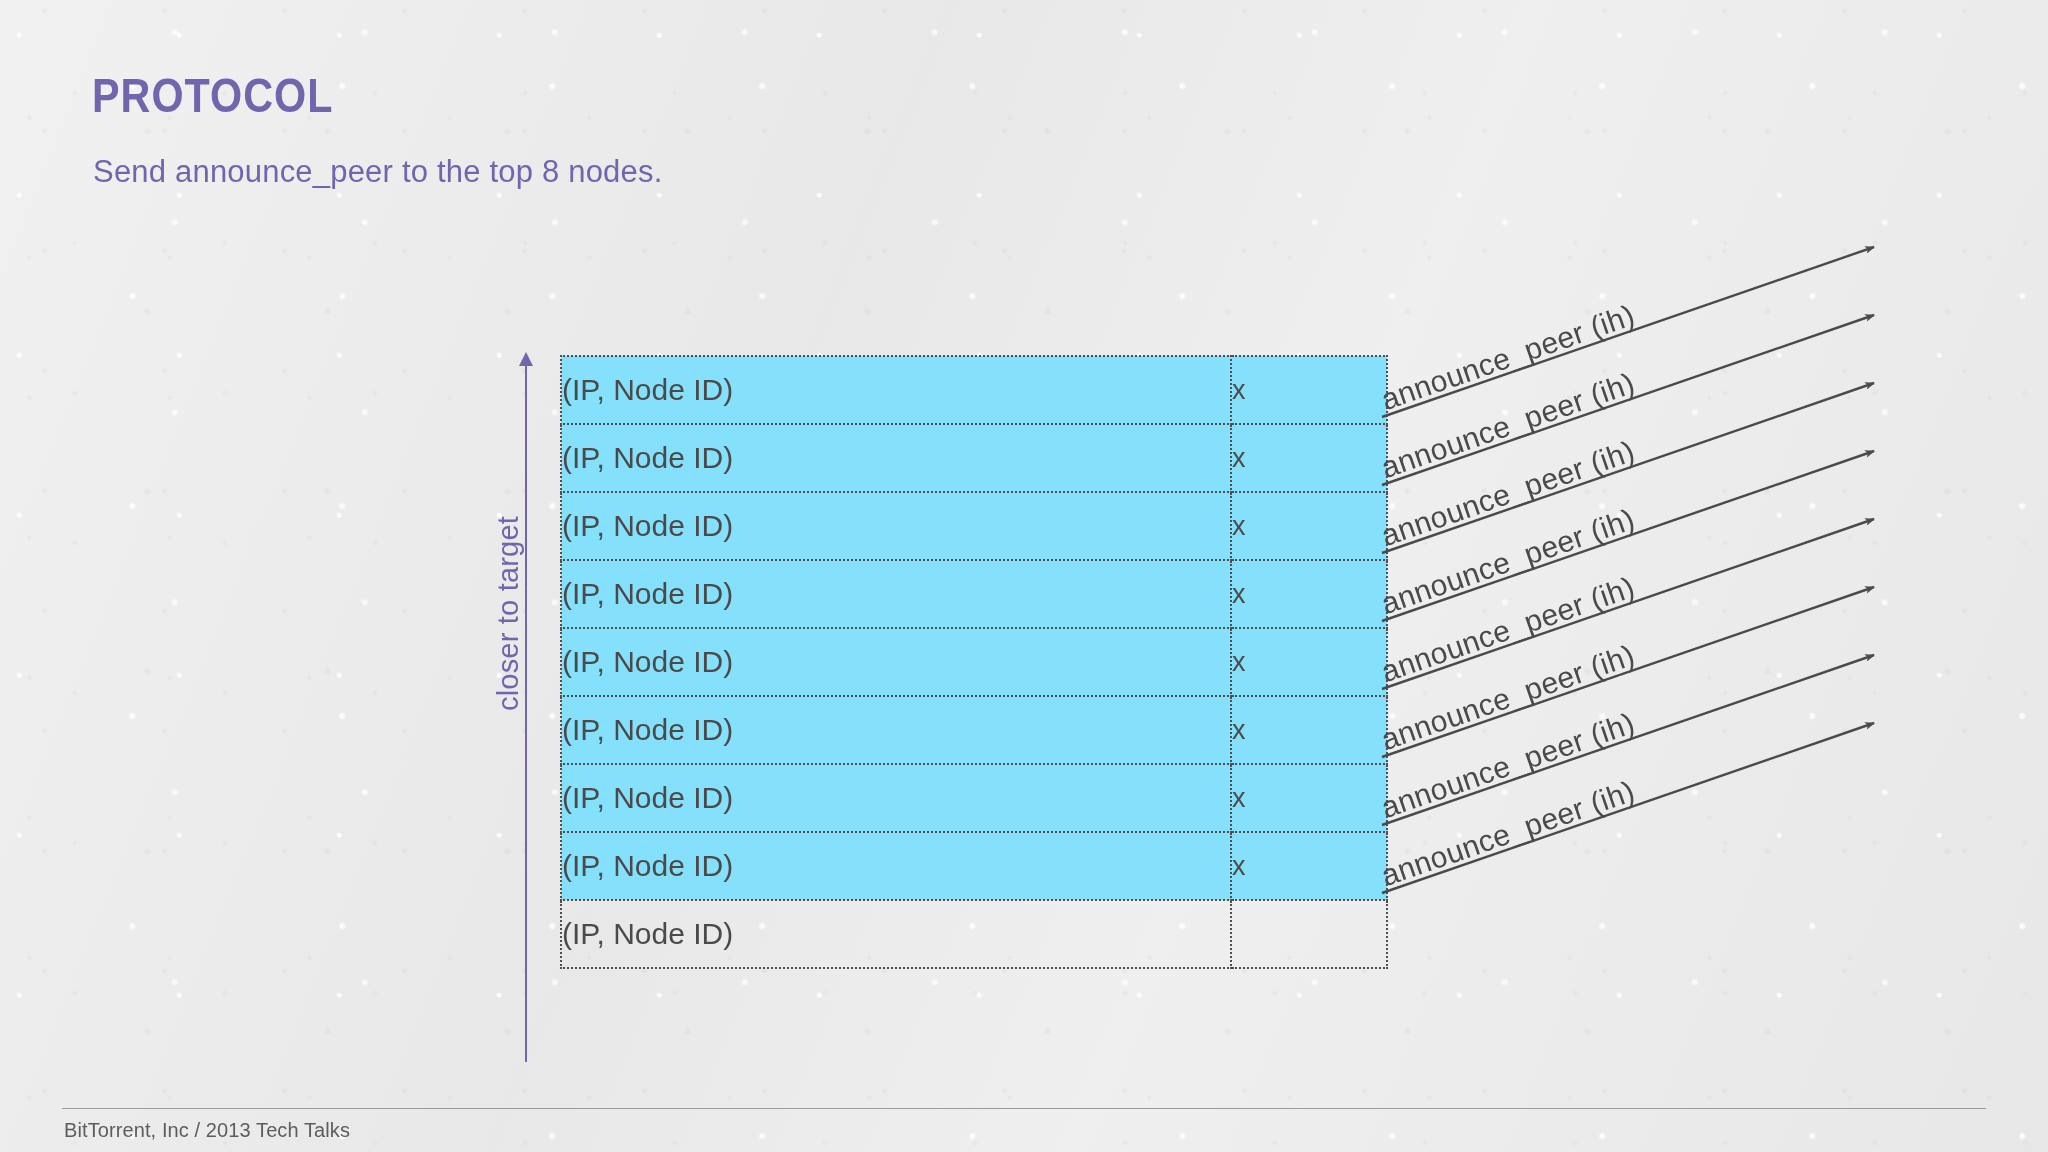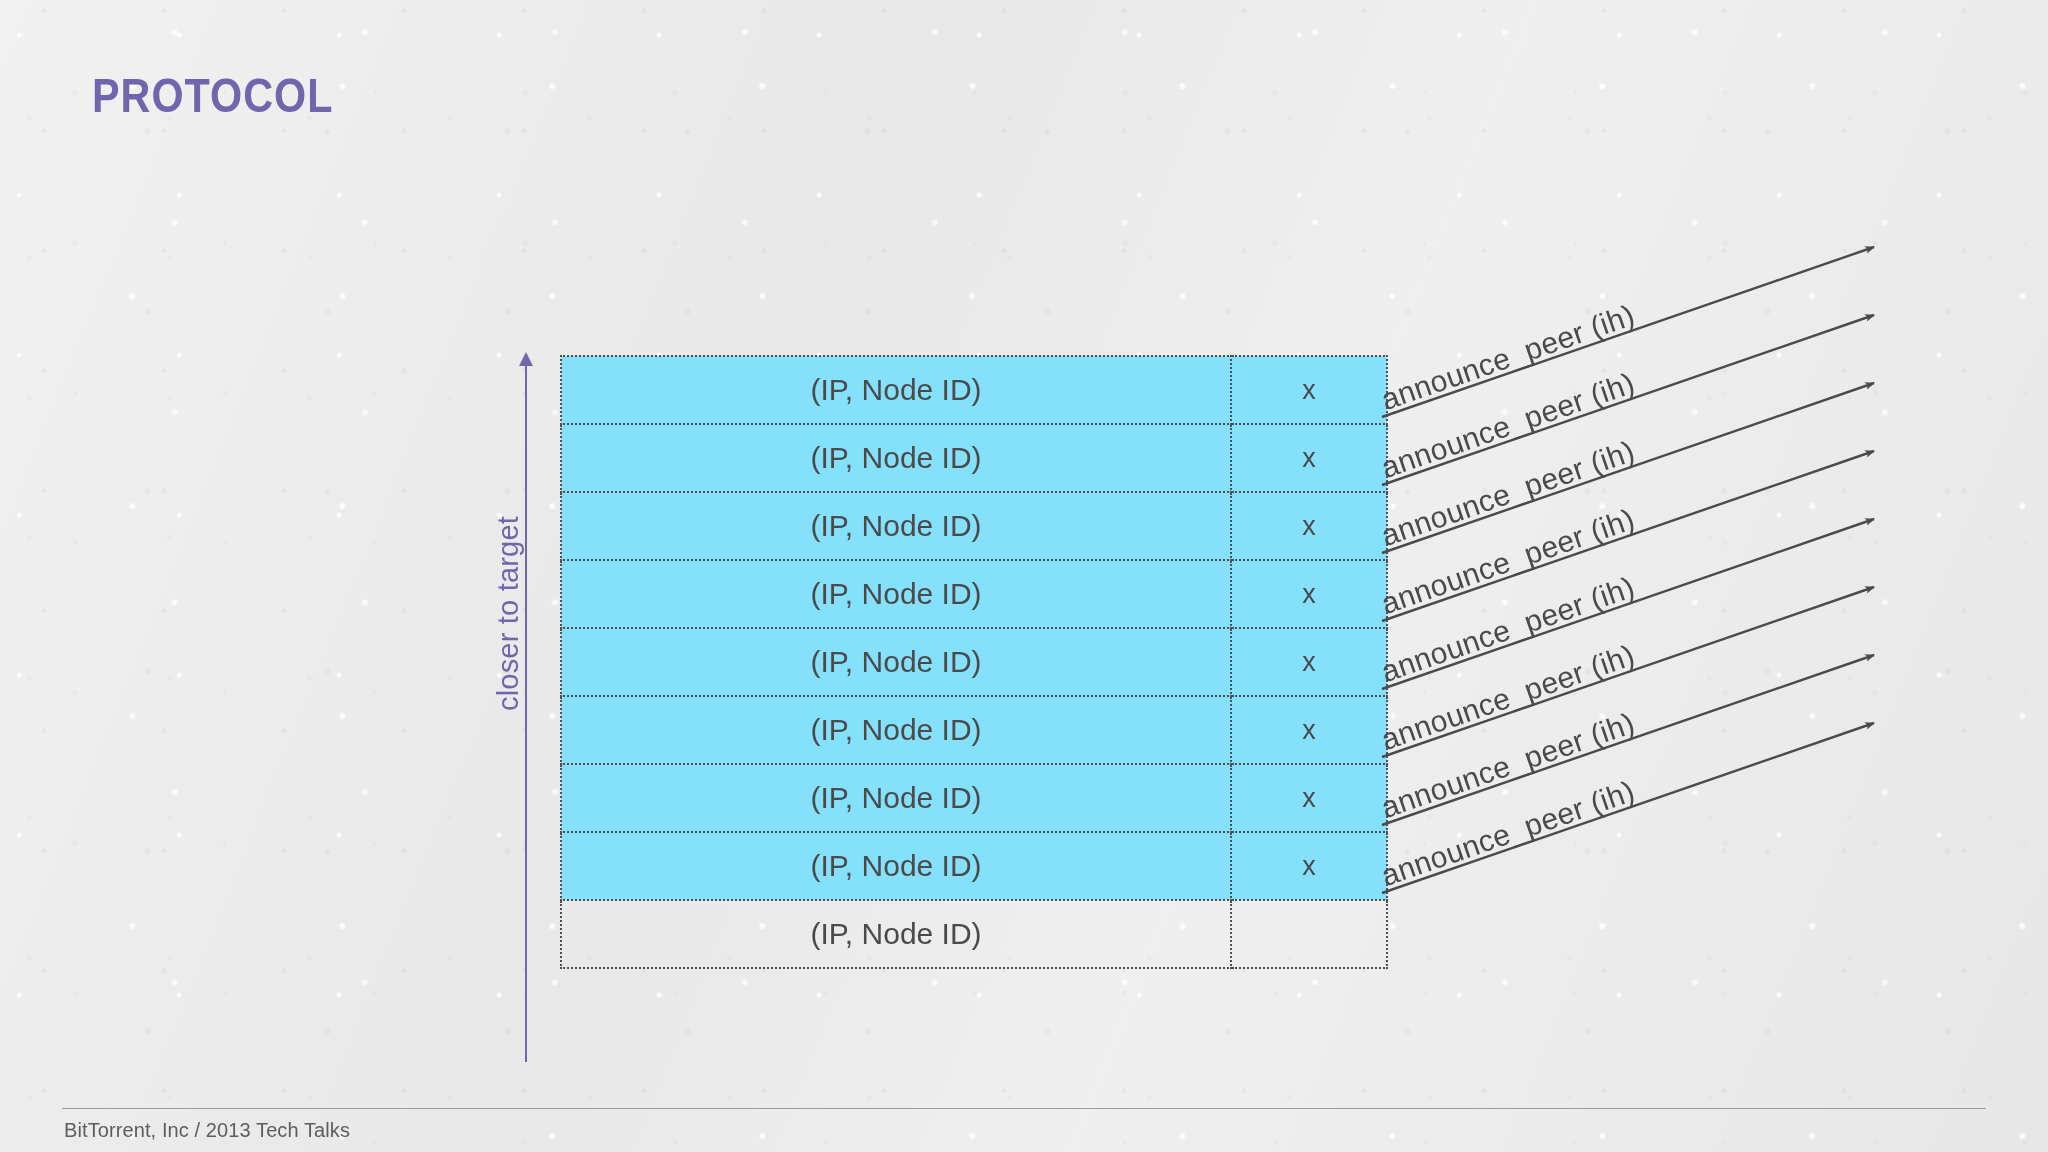--- a/index.html
+++ b/index.html
@@ -105,21 +105,20 @@
     top: 355px;
     width: 822px;
     border-collapse: collapse;
     table-layout: fixed;
   }
   #table tr { height: 68px; }
   #table td {
     border: 2px dotted #4f4f4f;
     font-size: 30px;
     color: #4a4a4a;
-    text-align: center;
     vertical-align: middle;
     padding: 0;
     line-height: 1;
   }
   #table td.col-node { width: 668px; }
   #table td.col-mark { width: 154px; }
   #table tr.filled td { background: #85e0fc; }
   #table tr.empty td  { background: transparent; }
   #table td.mark-text { font-size: 27px; }
 
@@ -164,20 +163,21 @@
     color: #5d5d5d;
     margin-top: 31px;
   }
 </style>
 </head>
 <body>
 
 <div id="slide">
 
   <div id="title">PROTOCOL</div>
+  <div id="subtitle">Send announce_peer to the top 8 nodes.</div>
 
   <div id="axis-wrap">
     <div id="axis-arrowhead"></div>
     <div id="axis-line"></div>
     <div id="axis-label">closer to target</div>
   </div>
 
   <table id="table">
     <tbody id="table-body">
         <tr class="filled">

